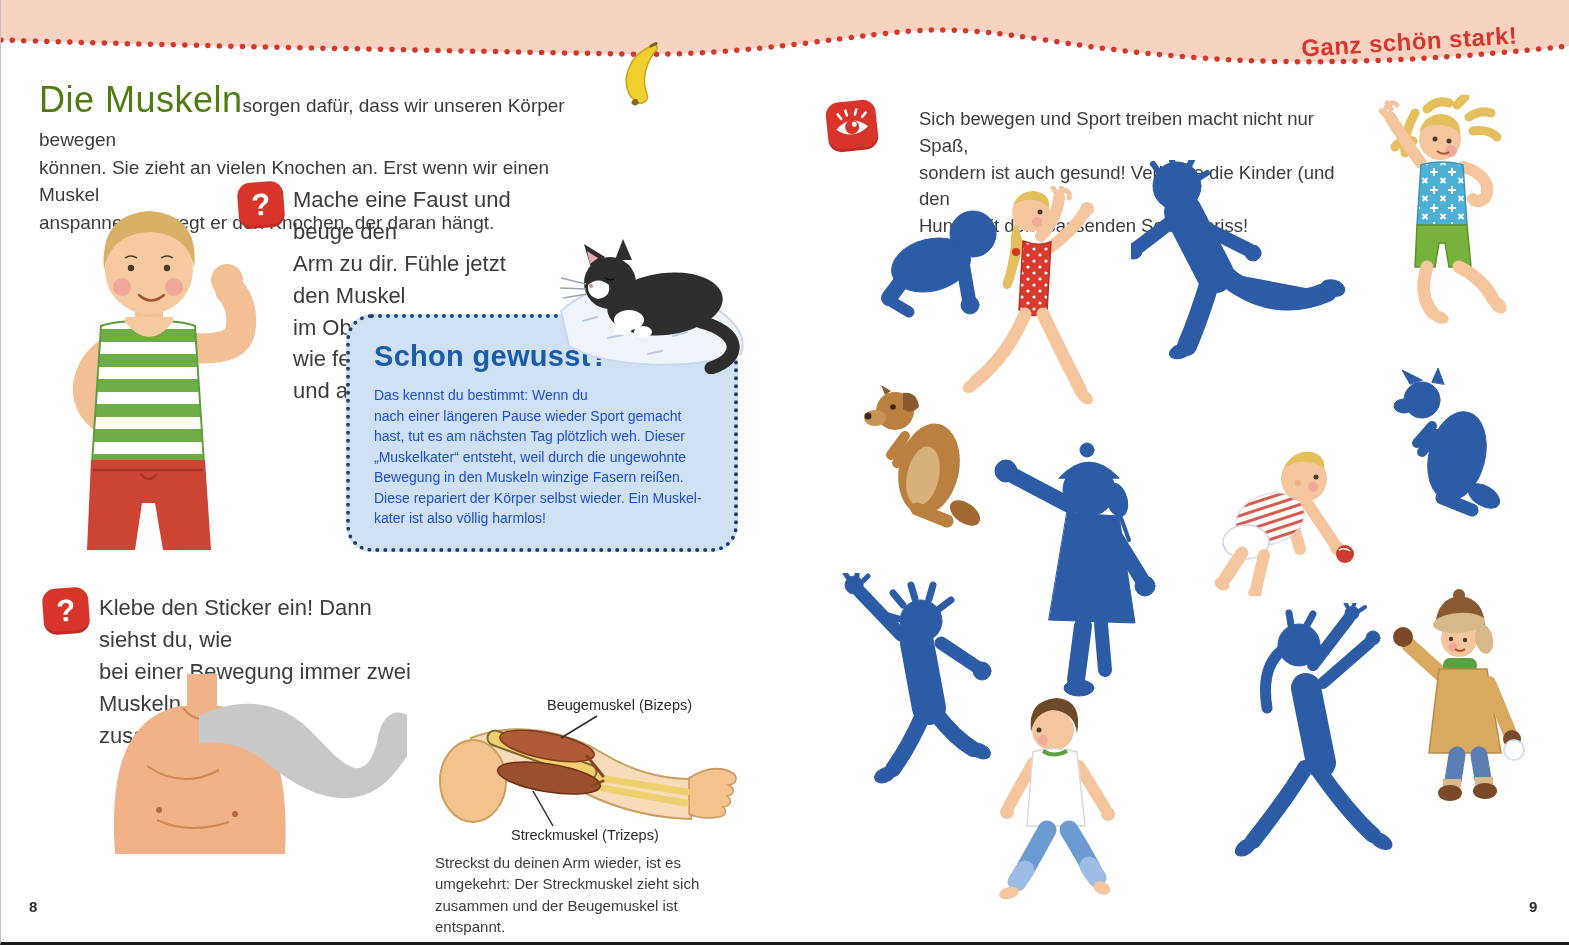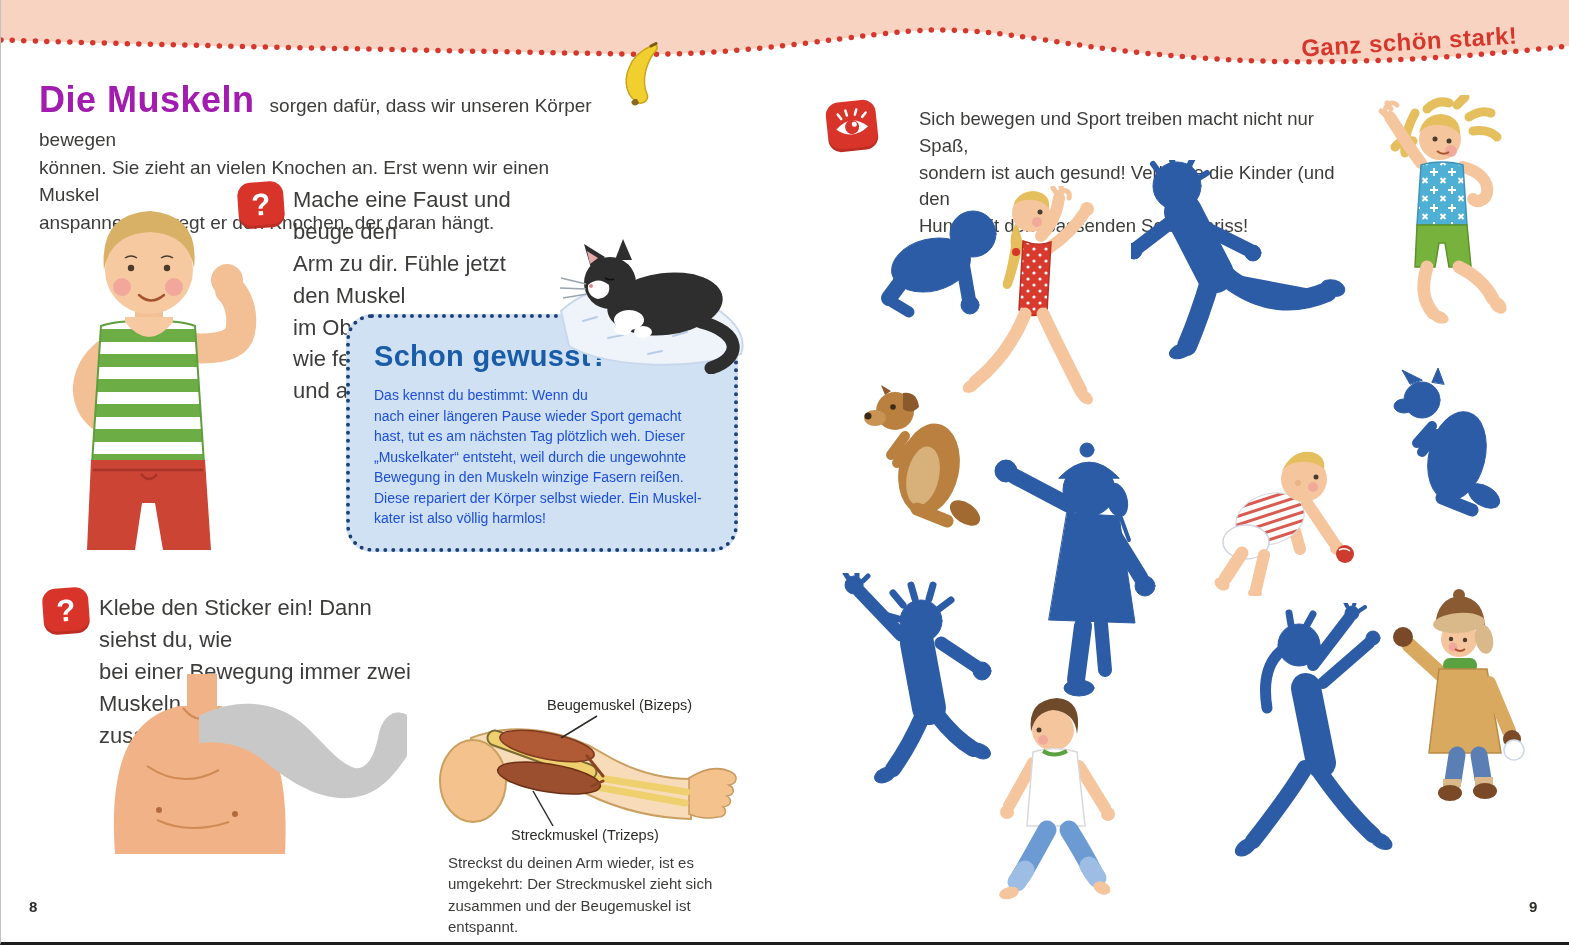--- a/index.html
+++ b/index.html
@@ -3,21 +3,21 @@
 <meta charset="utf-8">
 <style>
   html,body{margin:0;padding:0;background:#e8e8e8;}
   .page{position:relative;width:1569px;height:945px;background:#ffffff;overflow:hidden;
         font-family:"Liberation Sans", sans-serif;color:#3c3c3a;
         border-left:1px solid #c2c2c2;border-bottom:3px solid #1c1c1c;box-sizing:border-box;}
   .abs{position:absolute;}
   .pre{white-space:pre-line;}
   .headline{font-size:24px;font-weight:bold;color:#d5372c;transform:rotate(-3.5deg);letter-spacing:.5px;}
   .intro{left:38px;top:74px;width:560px;line-height:1.45;font-size:19px;}
-  .intro .ttl{font-size:36px;font-weight:bold;color:#a21caf;letter-spacing:.5px;margin-right:15px;}
+  .intro .ttl{font-size:36px;font-weight:normal;color:#4d7c0f;letter-spacing:.5px;margin-right:0;}
   .qicon{width:46px;height:46px;background:#d8342a;border-radius:13px;color:#fff;
          font-size:31px;font-weight:bold;display:flex;align-items:center;justify-content:center;
          transform:rotate(-4deg);box-shadow:inset 0 -3px 0 rgba(0,0,0,.12);}
   .activity{font-size:22px;line-height:1.45;}
   .infobox{left:345px;top:314px;width:392px;height:238px;background:#cfe1f3;border:4px dotted #1d4077;
            border-radius:26px;box-sizing:border-box;padding:16px 24px 0 24px;z-index:1;}
   .infobox h2{margin:6px 0 12px 0;font-size:29px;color:#1a5ca8;letter-spacing:.3px;}
   .infobox p{margin:0;font-size:14px;line-height:1.47;color:#1d4ed8;}
   .caption{font-size:15px;line-height:1.42;}
   .pagenum{font-size:15px;font-weight:bold;color:#2b2b28;}
@@ -159,21 +159,21 @@
     <path d="M162,92 L250,106 M160,101 L248,117" stroke="#efd06e" stroke-width="7" stroke-linecap="round"></path>
     <ellipse cx="110" cy="60" rx="48" ry="13" fill="#b05a36" stroke="#7d3a1f" stroke-width="1.5" transform="rotate(11 110 60)"></ellipse>
     <ellipse cx="112" cy="92" rx="52" ry="14" fill="#9c4f2e" stroke="#6d3016" stroke-width="1.5" transform="rotate(9 112 92)"></ellipse>
     <path d="M150,70 L166,90 M155,100 L166,95" stroke="#8a4424" stroke-width="3" stroke-linecap="round"></path>
     <path d="M160,30 L124,52" stroke="#2b2b28" stroke-width="1.5"></path>
     <path d="M116,140 L96,105" stroke="#2b2b28" stroke-width="1.5"></path>
     <text x="110" y="24" font-size="14.5" fill="#2b2b28">Beugemuskel (Bizeps)</text>
     <text x="74" y="154" font-size="14.5" fill="#2b2b28">Streckmuskel (Trizeps)</text>
   </svg>
 
-  <div class="abs caption pre" style="left:447px;top:852px;width:300px">Streckst du deinen Arm wieder, ist es
+  <div class="abs caption pre" style="left:434px;top:852px;width:300px">Streckst du deinen Arm wieder, ist es
 umgekehrt: Der Streckmuskel zieht sich
 zusammen und der Beugemuskel ist entspannt.</div>
 
   <div class="abs pagenum" style="left:28px;top:898px">8</div>
 
   <div class="abs eyeicon" style="left:826px;top:101px">
     <svg width="40" height="40" viewBox="0 0 40 40">
       <path d="M4,22 Q20,7 36,22 Q20,35 4,22 Z" fill="#fff"></path>
       <circle cx="20" cy="21" r="7" fill="#d8342a"></circle>
         <circle cx="22.5" cy="18.5" r="2.5" fill="#fff"></circle>

